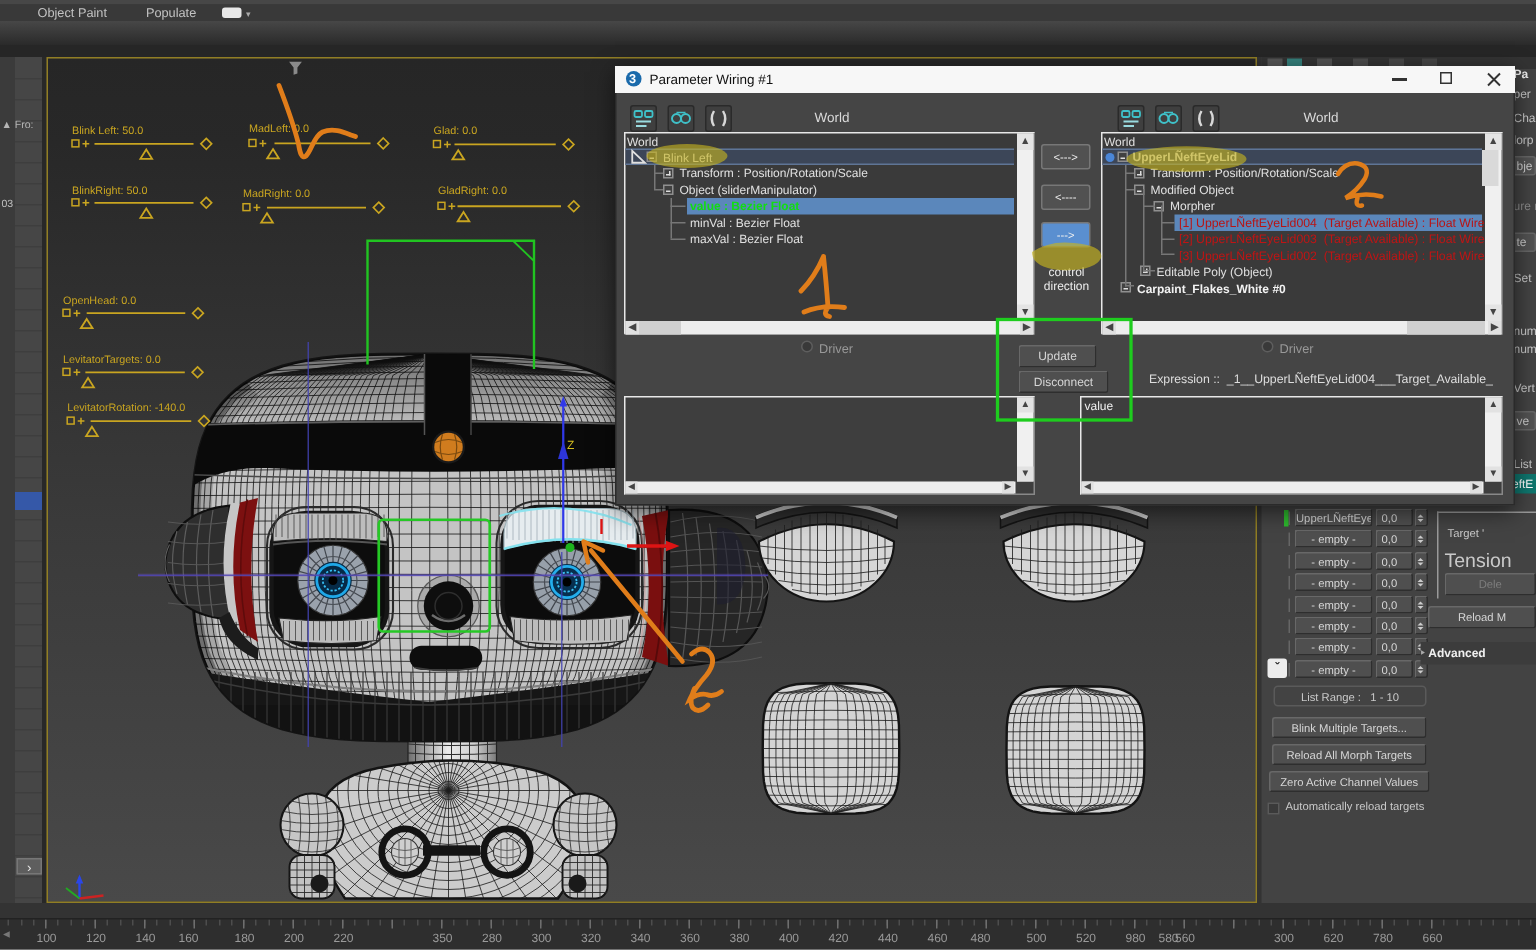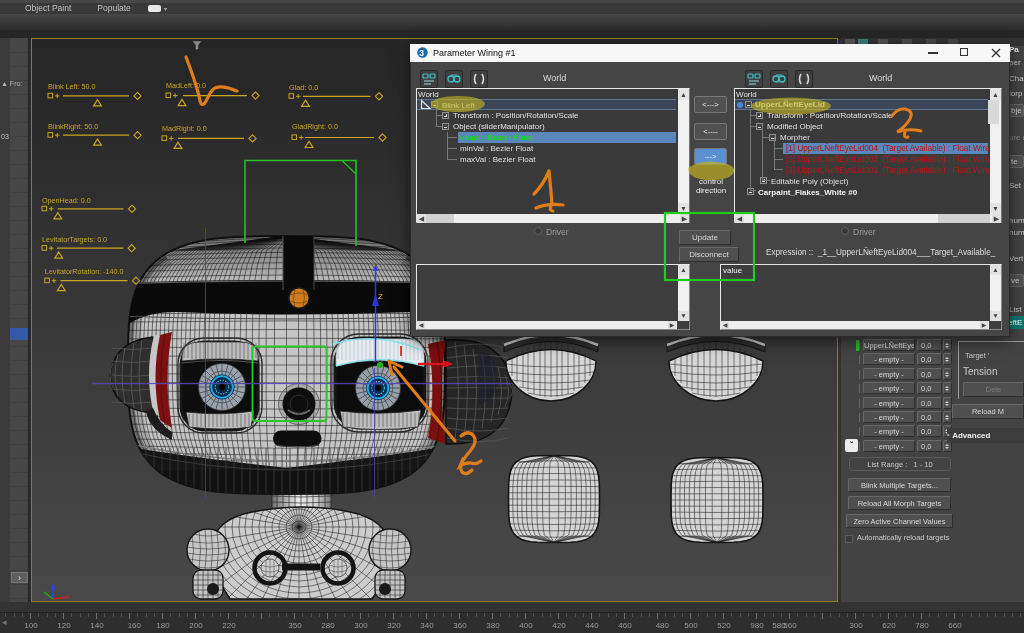--- a/index.html
+++ b/index.html
@@ -814,21 +814,21 @@
     <div style="position:absolute;left:945px;top:447px;width:0;height:0;border:2.5px solid transparent;border-top-color:#ccc"></div>
     <div style="position:absolute;left:845px;top:439px;width:13px;height:13px;background:#ececec;border-radius:2px;color:#222;font-size:9px;line-height:12px;text-align:center;font-weight:bold">ˇ</div>
     <div style="position:absolute;left:849px;top:457px;width:102px;height:14px;border:1px solid #5a5a5a;border-radius:3px;color:#c9c9c9;font-size:7.5px;line-height:13px;text-align:center">List Range :&nbsp;&nbsp; 1 - 10</div>
     <div class="btn3" style="position:absolute;left:848px;top:478px;width:103px;height:14px;font-size:7.5px;line-height:13px">Blink Multiple Targets...</div>
     <div class="btn3" style="position:absolute;left:848px;top:496px;width:103px;height:14px;font-size:7.5px;line-height:13px">Reload All Morph Targets</div>
     <div class="btn3" style="position:absolute;left:846px;top:514px;width:107px;height:14px;font-size:7.5px;line-height:13px">Zero Active Channel Values</div>
     <div style="position:absolute;left:845px;top:535px;width:8px;height:8px;background:#3a3a3a;border:1px solid #5a5a5a"></div>
     <div style="position:absolute;left:857px;top:533px;width:130px;height:10px;color:#c9c9c9;font-size:7.5px">Automatically reload targets</div>
     <div style="position:absolute;left:958px;top:341px;width:66px;height:58px;border-top:1px solid #9a9a9a;border-left:1px solid #9a9a9a"></div>
     <div style="position:absolute;left:965px;top:351px;width:60px;height:10px;color:#c9c9c9;font-size:7.5px">Target '</div>
-    <div style="position:absolute;left:963px;top:366px;width:60px;height:10px;color:#c9c9c9;font-size:10px">Tension</div>
+    <div style="position:absolute;left:963px;top:366px;width:60px;height:10px;color:#c9c9c9;font-size:13px">Tension</div>
     <div class="btn3" style="position:absolute;left:963px;top:382px;width:61px;height:15px;font-size:7.5px;line-height:14px;color:#7e7e7e">Dele</div>
     <div class="btn3" style="position:absolute;left:952px;top:404px;width:72px;height:15px;font-size:7.5px;line-height:14px">Reload M</div>
     <div style="position:absolute;left:947px;top:428px;width:77px;height:15px;background:#3c3c3c;color:#f0f0f0;font-size:8px;line-height:15px;font-weight:bold"><span style="color:#aaa">‣</span> <b>Advanced</b></div>
     <div style="position:absolute;left:0;top:602px;width:1024px;height:10px;background:#333"></div>
     <div style="position:absolute;left:0;top:612px;width:1024px;height:21px;background:#2e2e2e;border-top:1px solid #222"></div>
     <div style="position:absolute;left:0;top:613px;width:1024px;height:20px;overflow:hidden">
       <div style="position:absolute;left:5.2px;top:0;width:1px;height:4px;background:#4d4d4d"></div>
       <div style="position:absolute;left:13.5px;top:0;width:1px;height:4px;background:#4d4d4d"></div>
       <div style="position:absolute;left:21.8px;top:0;width:1px;height:4px;background:#4d4d4d"></div>
       <div style="position:absolute;left:30.0px;top:0;width:1px;height:4px;background:#4d4d4d"></div>
@@ -952,21 +952,21 @@
       <div style="position:absolute;left:1003.5px;top:0;width:1px;height:4px;background:#4d4d4d"></div>
       <div style="position:absolute;left:1011.8px;top:0;width:1px;height:4px;background:#4d4d4d"></div>
       <div style="position:absolute;left:1020.0px;top:0;width:1px;height:4px;background:#4d4d4d"></div>
       <div style="position:absolute;left:30px;top:0;width:1px;height:6px;background:#6e6e6e"></div>
       <div style="position:absolute;left:20px;top:8px;width:22px;text-align:center;color:#9a9a9a;font-size:8px">100</div>
       <div style="position:absolute;left:63px;top:0;width:1px;height:6px;background:#6e6e6e"></div>
       <div style="position:absolute;left:53px;top:8px;width:22px;text-align:center;color:#9a9a9a;font-size:8px">120</div>
       <div style="position:absolute;left:96px;top:0;width:1px;height:6px;background:#6e6e6e"></div>
       <div style="position:absolute;left:86px;top:8px;width:22px;text-align:center;color:#9a9a9a;font-size:8px">140</div>
       <div style="position:absolute;left:129px;top:0;width:1px;height:6px;background:#6e6e6e"></div>
-      <div style="position:absolute;left:119px;top:8px;width:22px;text-align:right;color:#9a9a9a;font-size:8px">160</div>
+      <div style="position:absolute;left:119px;top:8px;width:22px;text-align:left;color:#9a9a9a;font-size:8px">160</div>
       <div style="position:absolute;left:162px;top:0;width:1px;height:6px;background:#6e6e6e"></div>
       <div style="position:absolute;left:152px;top:8px;width:22px;text-align:center;color:#9a9a9a;font-size:8px">180</div>
       <div style="position:absolute;left:195px;top:0;width:1px;height:6px;background:#6e6e6e"></div>
       <div style="position:absolute;left:185px;top:8px;width:22px;text-align:center;color:#9a9a9a;font-size:8px">200</div>
       <div style="position:absolute;left:228px;top:0;width:1px;height:6px;background:#6e6e6e"></div>
       <div style="position:absolute;left:218px;top:8px;width:22px;text-align:center;color:#9a9a9a;font-size:8px">220</div>
       <div style="position:absolute;left:261px;top:0;width:1px;height:6px;background:#6e6e6e"></div>
       <div style="position:absolute;left:251px;top:21px;width:22px;text-align:right;color:#9a9a9a;font-size:8px">240</div>
       <div style="position:absolute;left:294px;top:0;width:1px;height:6px;background:#6e6e6e"></div>
       <div style="position:absolute;left:284px;top:8px;width:22px;text-align:center;color:#9a9a9a;font-size:8px">350</div>
@@ -984,21 +984,21 @@
       <div style="position:absolute;left:482px;top:8px;width:22px;text-align:center;color:#9a9a9a;font-size:8px">380</div>
       <div style="position:absolute;left:525px;top:0;width:1px;height:6px;background:#6e6e6e"></div>
       <div style="position:absolute;left:515px;top:8px;width:22px;text-align:center;color:#9a9a9a;font-size:8px">400</div>
       <div style="position:absolute;left:558px;top:0;width:1px;height:6px;background:#6e6e6e"></div>
       <div style="position:absolute;left:548px;top:8px;width:22px;text-align:center;color:#9a9a9a;font-size:8px">420</div>
       <div style="position:absolute;left:591px;top:0;width:1px;height:6px;background:#6e6e6e"></div>
       <div style="position:absolute;left:581px;top:8px;width:22px;text-align:center;color:#9a9a9a;font-size:8px">440</div>
       <div style="position:absolute;left:624px;top:0;width:1px;height:6px;background:#6e6e6e"></div>
       <div style="position:absolute;left:614px;top:8px;width:22px;text-align:center;color:#9a9a9a;font-size:8px">460</div>
       <div style="position:absolute;left:657px;top:0;width:1px;height:6px;background:#6e6e6e"></div>
-      <div style="position:absolute;left:647px;top:8px;width:22px;text-align:right;color:#9a9a9a;font-size:8px">480</div>
+      <div style="position:absolute;left:647px;top:8px;width:22px;text-align:left;color:#9a9a9a;font-size:8px">480</div>
       <div style="position:absolute;left:690px;top:0;width:1px;height:6px;background:#6e6e6e"></div>
       <div style="position:absolute;left:680px;top:8px;width:22px;text-align:center;color:#9a9a9a;font-size:8px">500</div>
       <div style="position:absolute;left:723px;top:0;width:1px;height:6px;background:#6e6e6e"></div>
       <div style="position:absolute;left:713px;top:8px;width:22px;text-align:center;color:#9a9a9a;font-size:8px">520</div>
       <div style="position:absolute;left:756px;top:0;width:1px;height:6px;background:#6e6e6e"></div>
       <div style="position:absolute;left:746px;top:8px;width:22px;text-align:center;color:#9a9a9a;font-size:8px">980</div>
       <div style="position:absolute;left:789px;top:0;width:1px;height:6px;background:#6e6e6e"></div>
       <div style="position:absolute;left:779px;top:8px;width:22px;text-align:center;color:#9a9a9a;font-size:8px">560</div>
       <div style="position:absolute;left:822px;top:0;width:1px;height:6px;background:#6e6e6e"></div>
       <div style="position:absolute;left:768px;top:8px;width:22px;text-align:center;color:#9a9a9a;font-size:8px">580</div>

